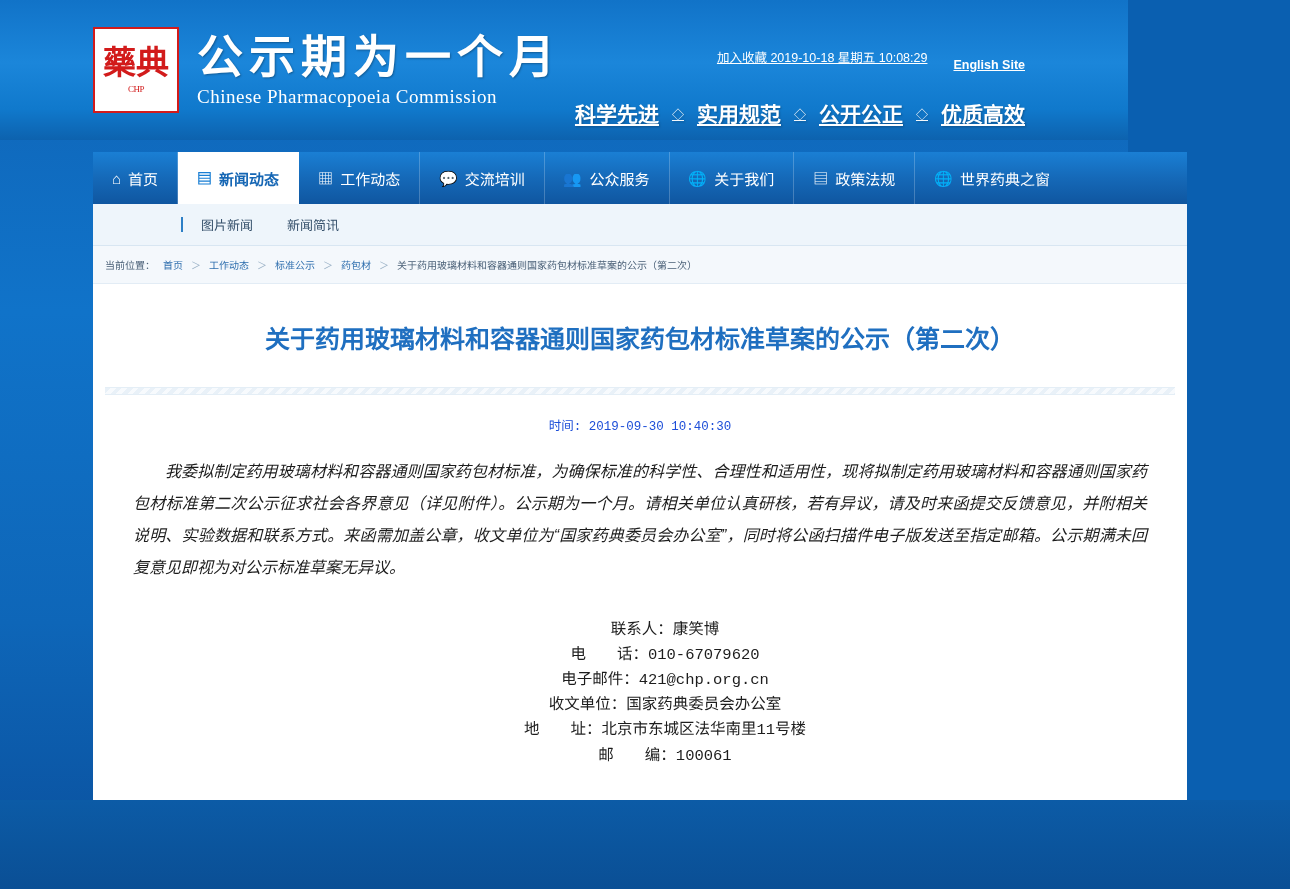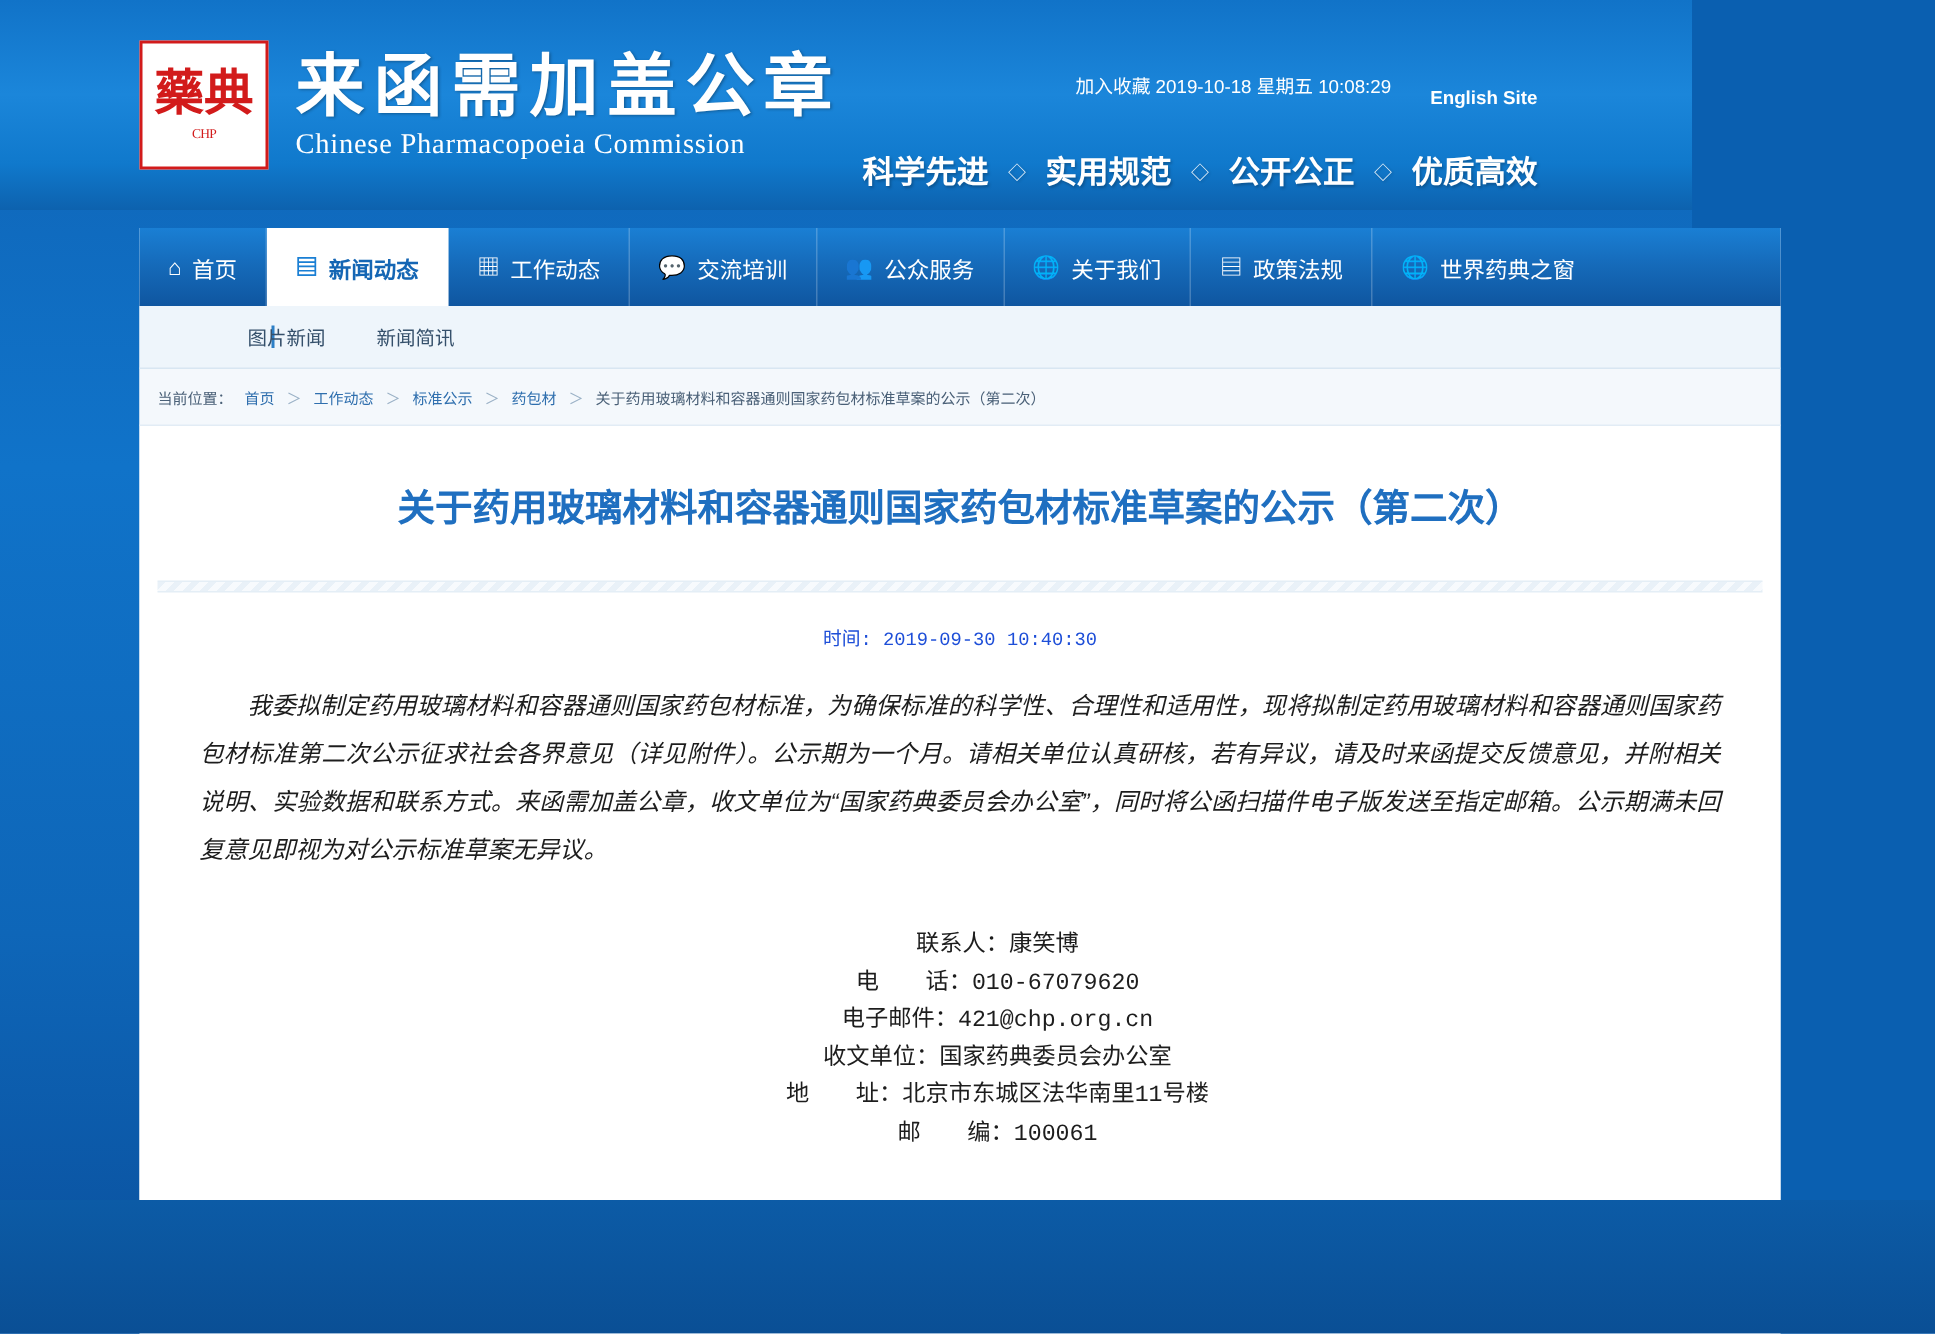--- a/index.html
+++ b/index.html
@@ -55,20 +55,21 @@
     font-family: "Liberation Serif", serif;
     letter-spacing: 0.5px;
     margin-top: 2px;
   }
 
   .header-right {
     position: absolute;
     right: 103px; top: 40px;
     text-align: right;
     color: #fff;
+    text-decoration: underline;
   }
   .util-row {
     font-size: 12.5px;
     display: flex; align-items: center; justify-content: flex-end;
     gap: 26px;
   }
   .util-row .fav { color: #ffffff; }
   .util-row .eng { color: #ffffff; font-weight: bold; font-size: 12.5px; margin-top: 18px;}
   .slogan {
     margin-top: 26px;
@@ -114,21 +115,21 @@
   }
   .nav-ico { font-size: 15px; line-height: 1; display:inline-block; }
   .nav-item.active .nav-ico { color: #1a7fd4; }
 
   
   .subnav {
     height: 42px;
     background: #eef5fb;
     border-bottom: 1px solid #d8e6f2;
     display: flex; align-items: center;
-    padding-left: 72px;
+    padding-left: 108px;
     gap: 34px;
   }
   .subnav-item {
     font-size: 13px; color: #35506b; cursor: pointer;
     position: relative;
   }
   .subnav::before {
     content: "";
     position: absolute;
     left: 104px;
@@ -228,21 +229,21 @@
 
 <div id="page">
 
   <div class="header">
     <div class="logo-wrap">
       <div class="seal">
         <div class="seal-top">藥典</div>
         <div class="seal-bot">CHP</div>
       </div>
       <div class="titles">
-        <div class="cn">来函需加盖公章</div>
+        <div class="cn">公示期为一个月</div>
         <div class="en">Chinese Pharmacopoeia Commission</div>
       </div>
     </div>
 
     <div class="header-right">
       <div class="util-row">
         <span class="fav">加入收藏 2019-10-18 星期五 10:08:29</span>
         <span class="eng">English Site</span>
       </div>
       <div class="slogan">

